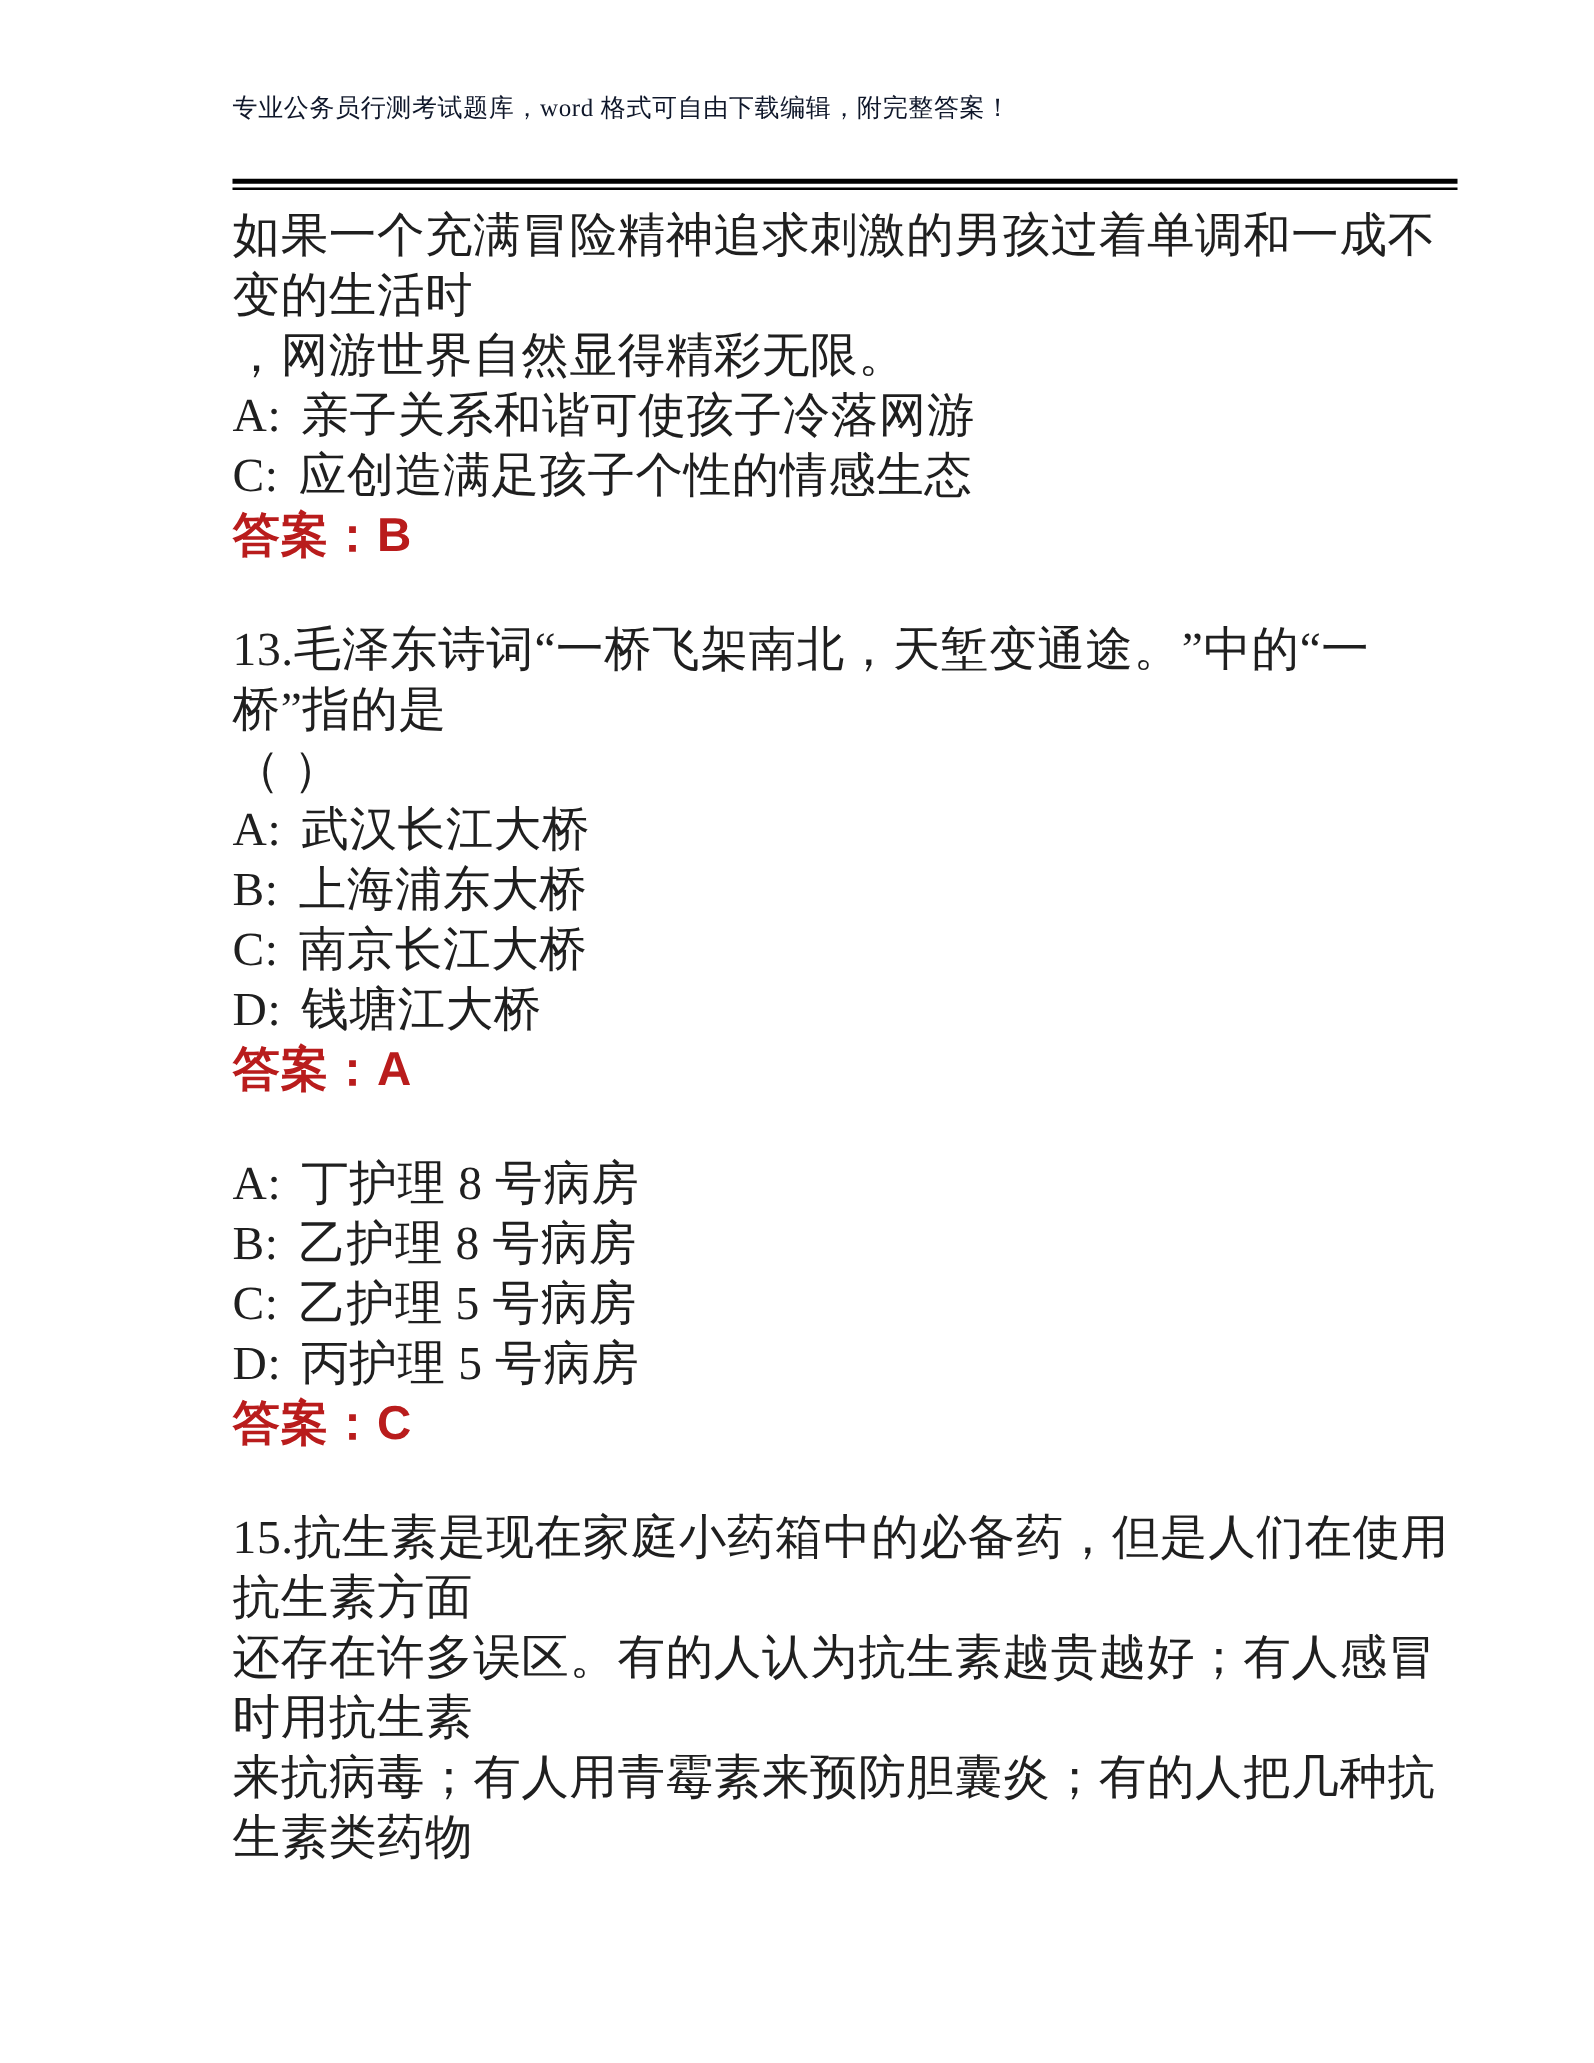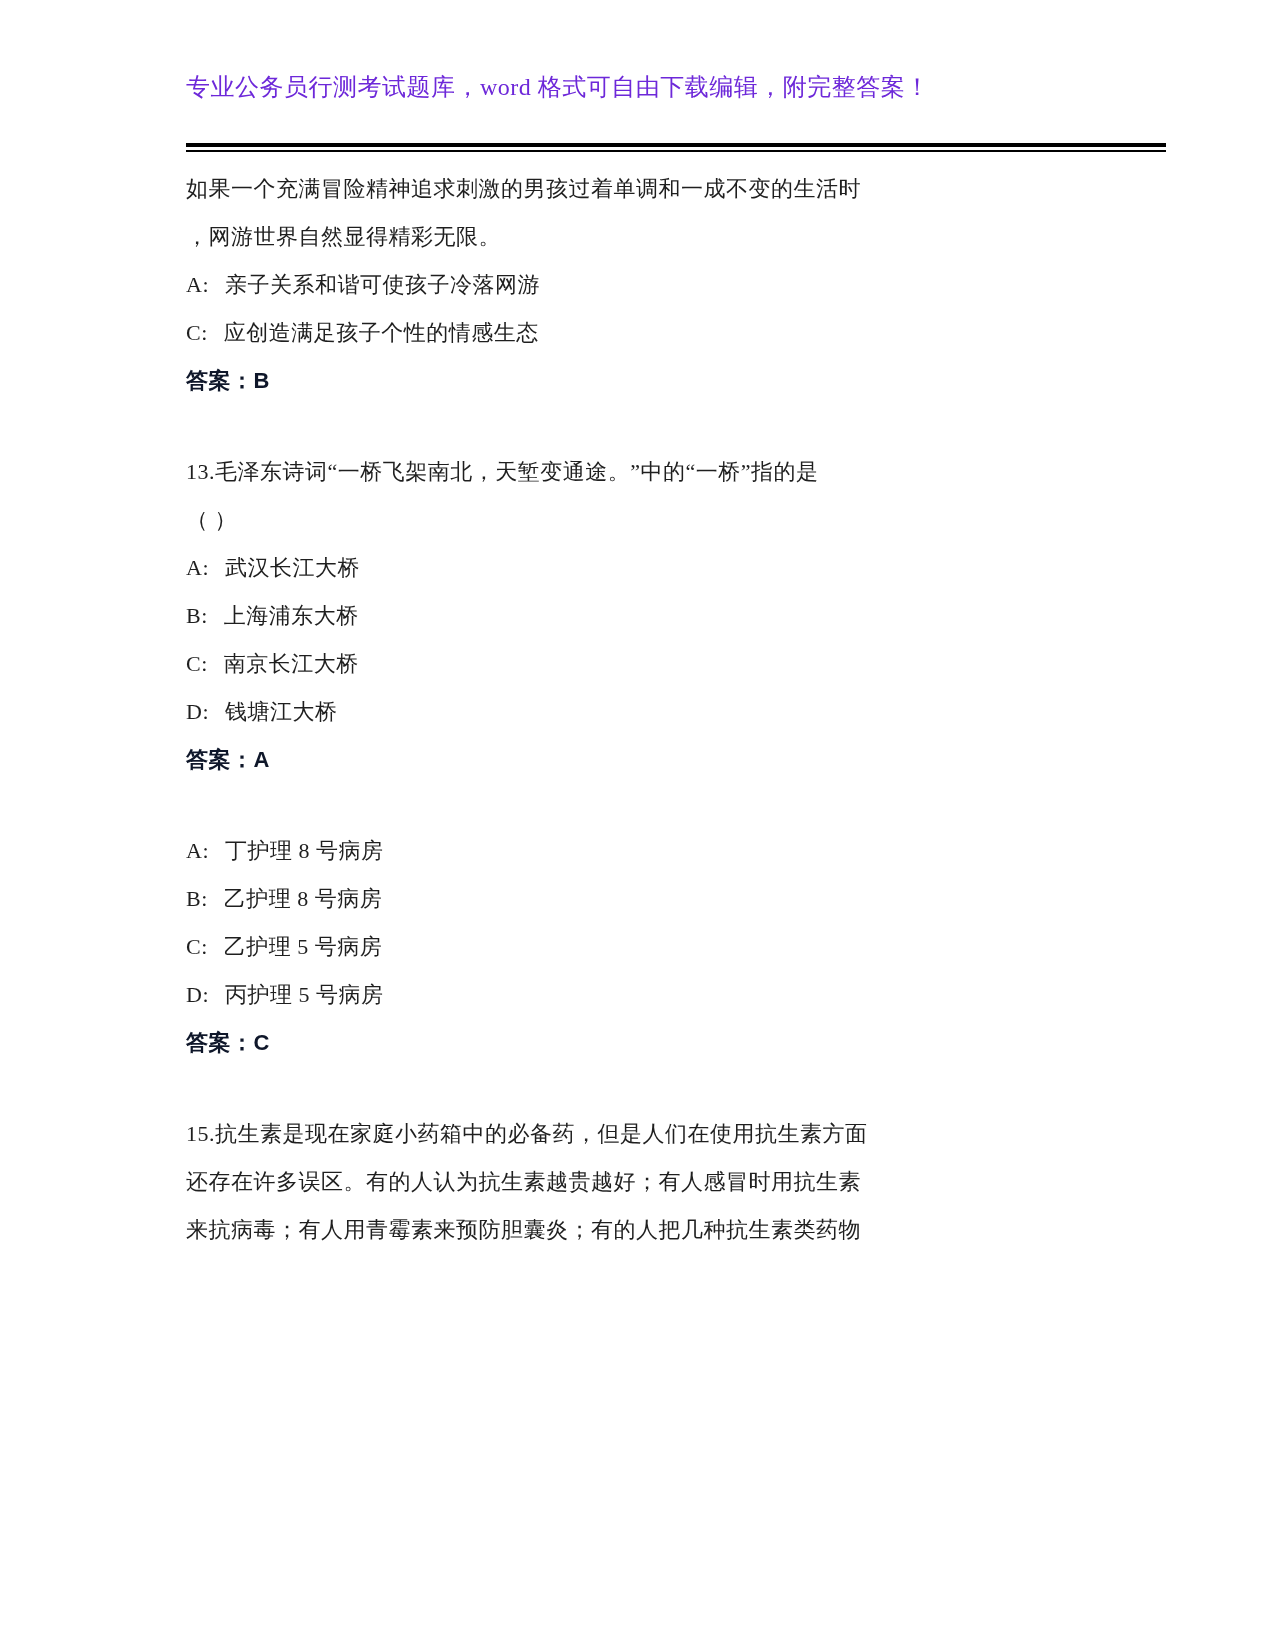--- a/index.html
+++ b/index.html
@@ -12,55 +12,55 @@
     width: 1275px;
     height: 1650px;
     box-sizing: border-box;
     background: #ffffff;
     color: #1f1f1f;
     font-family: "Liberation Serif", "DejaVu Serif", serif;
     padding: 72px 90px 0 186px;
     overflow: hidden;
   }
   .header-text {
-    font-size: 24px;
+    font-size: 20px;
     line-height: 30px;
     letter-spacing: 0.5px;
-    color: #6d28d9;
+    color: #0f172a;
   }
   .header-rule {
     width: 980px;
     height: 3px;
     border-top: 4px solid #000000;
     border-bottom: 2px solid #000000;
     margin-top: 41px;
   }
   .content {
     margin-top: 13px;
   }
   .question {
     margin-bottom: 43px;
   }
   .question p {
     margin: 0;
-    font-size: 22px;
+    font-size: 38px;
     line-height: 48px;
     letter-spacing: 0.5px;
   }
   .stem {
     white-space: pre-line;
   }
   .option .opt-label {
     display: inline-block;
     margin-right: 16px;
   }
   .answer {
     font-family: "Liberation Sans", "DejaVu Sans", sans-serif;
     font-weight: 700;
-    color: #0f172a;
+    color: #b91c1c;
   }
   .answer .ans-letter {
     display: inline-block;
   }
 </style>
 </head>
 <body>
 
 <div class="page">
 

